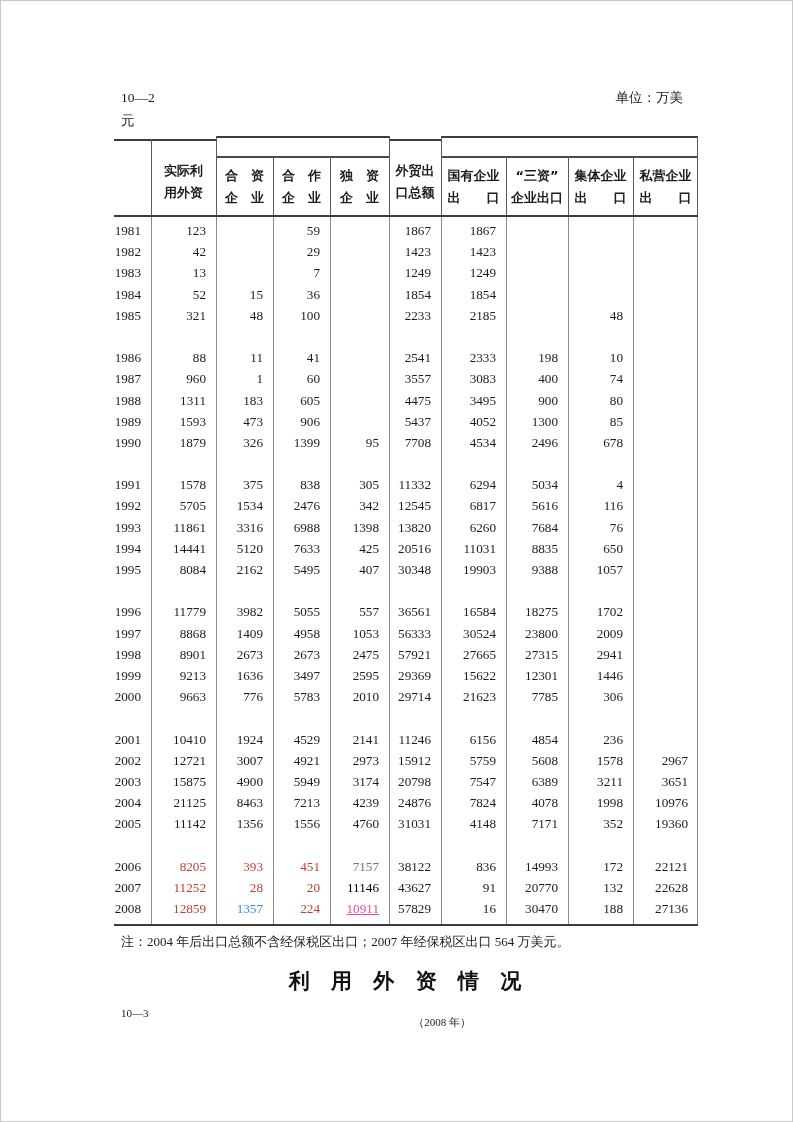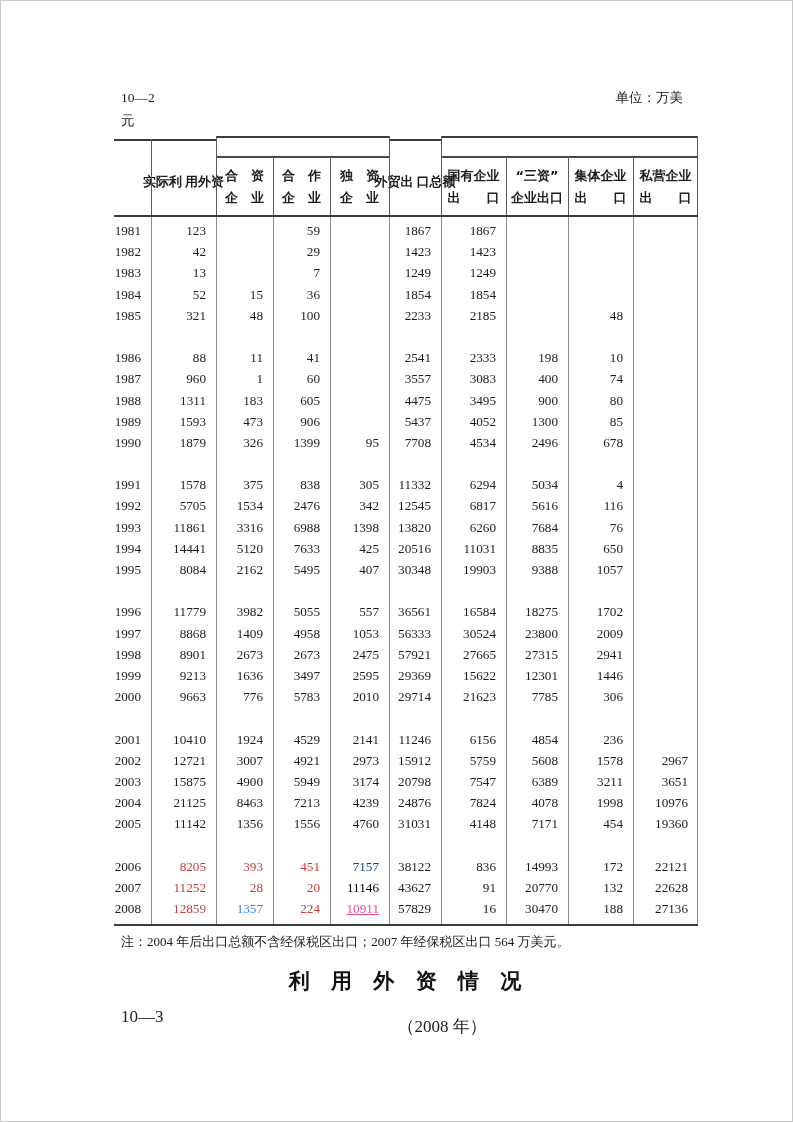--- a/index.html
+++ b/index.html
@@ -14,37 +14,37 @@
   .meta-line { display:flex; justify-content:space-between; font-size:13.5px; line-height:16px; padding:0 13px 0 7px; }
   .meta-line2 { font-size:13.5px; line-height:16px; margin-top:7px; padding-left:7px; }
 
   
   .ytable { margin-top:7px; width:584px; }
   .thead {
     position:relative; height:81px;
     display:grid; grid-template-columns:37px 65px 57px 57px 59px 52px 65px 62px 65px 65px;
     font-family:"DejaVu Sans", sans-serif; font-weight:bold; font-size:13px;
   }
-  .hcell { display:flex; align-items:center; justify-content:center; gap:3px; padding-top:10px; line-height:19px; white-space:nowrap; }
+  .hcell { display:flex; flex-direction:column; align-items:center; justify-content:center; gap:3px; padding-top:10px; line-height:19px; white-space:nowrap; }
   .hsub  { display:flex; flex-direction:column; align-items:center; justify-content:center; gap:3px; padding-top:20px; line-height:19px; white-space:nowrap; }
   .rule { position:absolute; background:#3c3c3c; }
   .boxline { position:absolute; background:#4a4a4a; }
   .hvline { position:absolute; width:1px; background:#5a5a5a; }
 
   .tbody { position:relative; padding:3px 0 5px 0; }
   .trow { display:grid; grid-template-columns:37px 65px 57px 57px 59px 52px 65px 62px 65px 65px; height:21.2px; }
   .tcell { text-align:right; padding-right:10px; font-size:13.2px; line-height:21.2px; font-family:"Liberation Serif", serif; }
   .gap { height:21.2px; }
   .vline { position:absolute; top:0; bottom:0; width:1px; background:#8c8c8c; }
   .bottom-rule { height:2px; background:#3c3c3c; }
 
   
   .note { margin-top:7px; font-size:13px; padding-left:7px; }
   .next-title { margin-top:16px; text-align:center; font-family:"DejaVu Sans", sans-serif; font-weight:bold; font-size:21px; letter-spacing:7px; text-indent:7px; color:#111; }
-  .next-meta { position:relative; margin-top:12px; font-size:17px; height:18px; }
+  .next-meta { position:relative; margin-top:12px; font-size:11px; height:18px; }
   .next-meta .num  { position:absolute; left:7px; top:0; }
   .next-meta .year { position:absolute; left:328px; top:8px; transform:translateX(-50%); }
 </style>
 </head>
 <body>
 
 <div class="page">
 
   <div class="meta-line">
     <span>10—2</span>
@@ -408,30 +408,30 @@
         </div>
         <div class="trow">
           <div class="tcell">2005</div>
           <div class="tcell">11142</div>
           <div class="tcell">1356</div>
           <div class="tcell">1556</div>
           <div class="tcell">4760</div>
           <div class="tcell">31031</div>
           <div class="tcell">4148</div>
           <div class="tcell">7171</div>
-          <div class="tcell">454</div>
+          <div class="tcell">352</div>
           <div class="tcell">19360</div>
         </div>
         <div class="gap"></div>
         <div class="trow">
           <div class="tcell">2006</div>
           <div class="tcell" style="color: rgb(191, 62, 56);">8205</div>
           <div class="tcell" style="color: rgb(191, 62, 56);">393</div>
           <div class="tcell" style="color: rgb(191, 62, 56);">451</div>
-          <div class="tcell" style="color: #0c4a6e;">7157</div>
+          <div class="tcell" style="color: #737373;">7157</div>
           <div class="tcell">38122</div>
           <div class="tcell">836</div>
           <div class="tcell">14993</div>
           <div class="tcell">172</div>
           <div class="tcell">22121</div>
         </div>
         <div class="trow">
           <div class="tcell">2007</div>
           <div class="tcell" style="color: rgb(191, 62, 56);">11252</div>
           <div class="tcell" style="color: rgb(191, 62, 56);">28</div>

